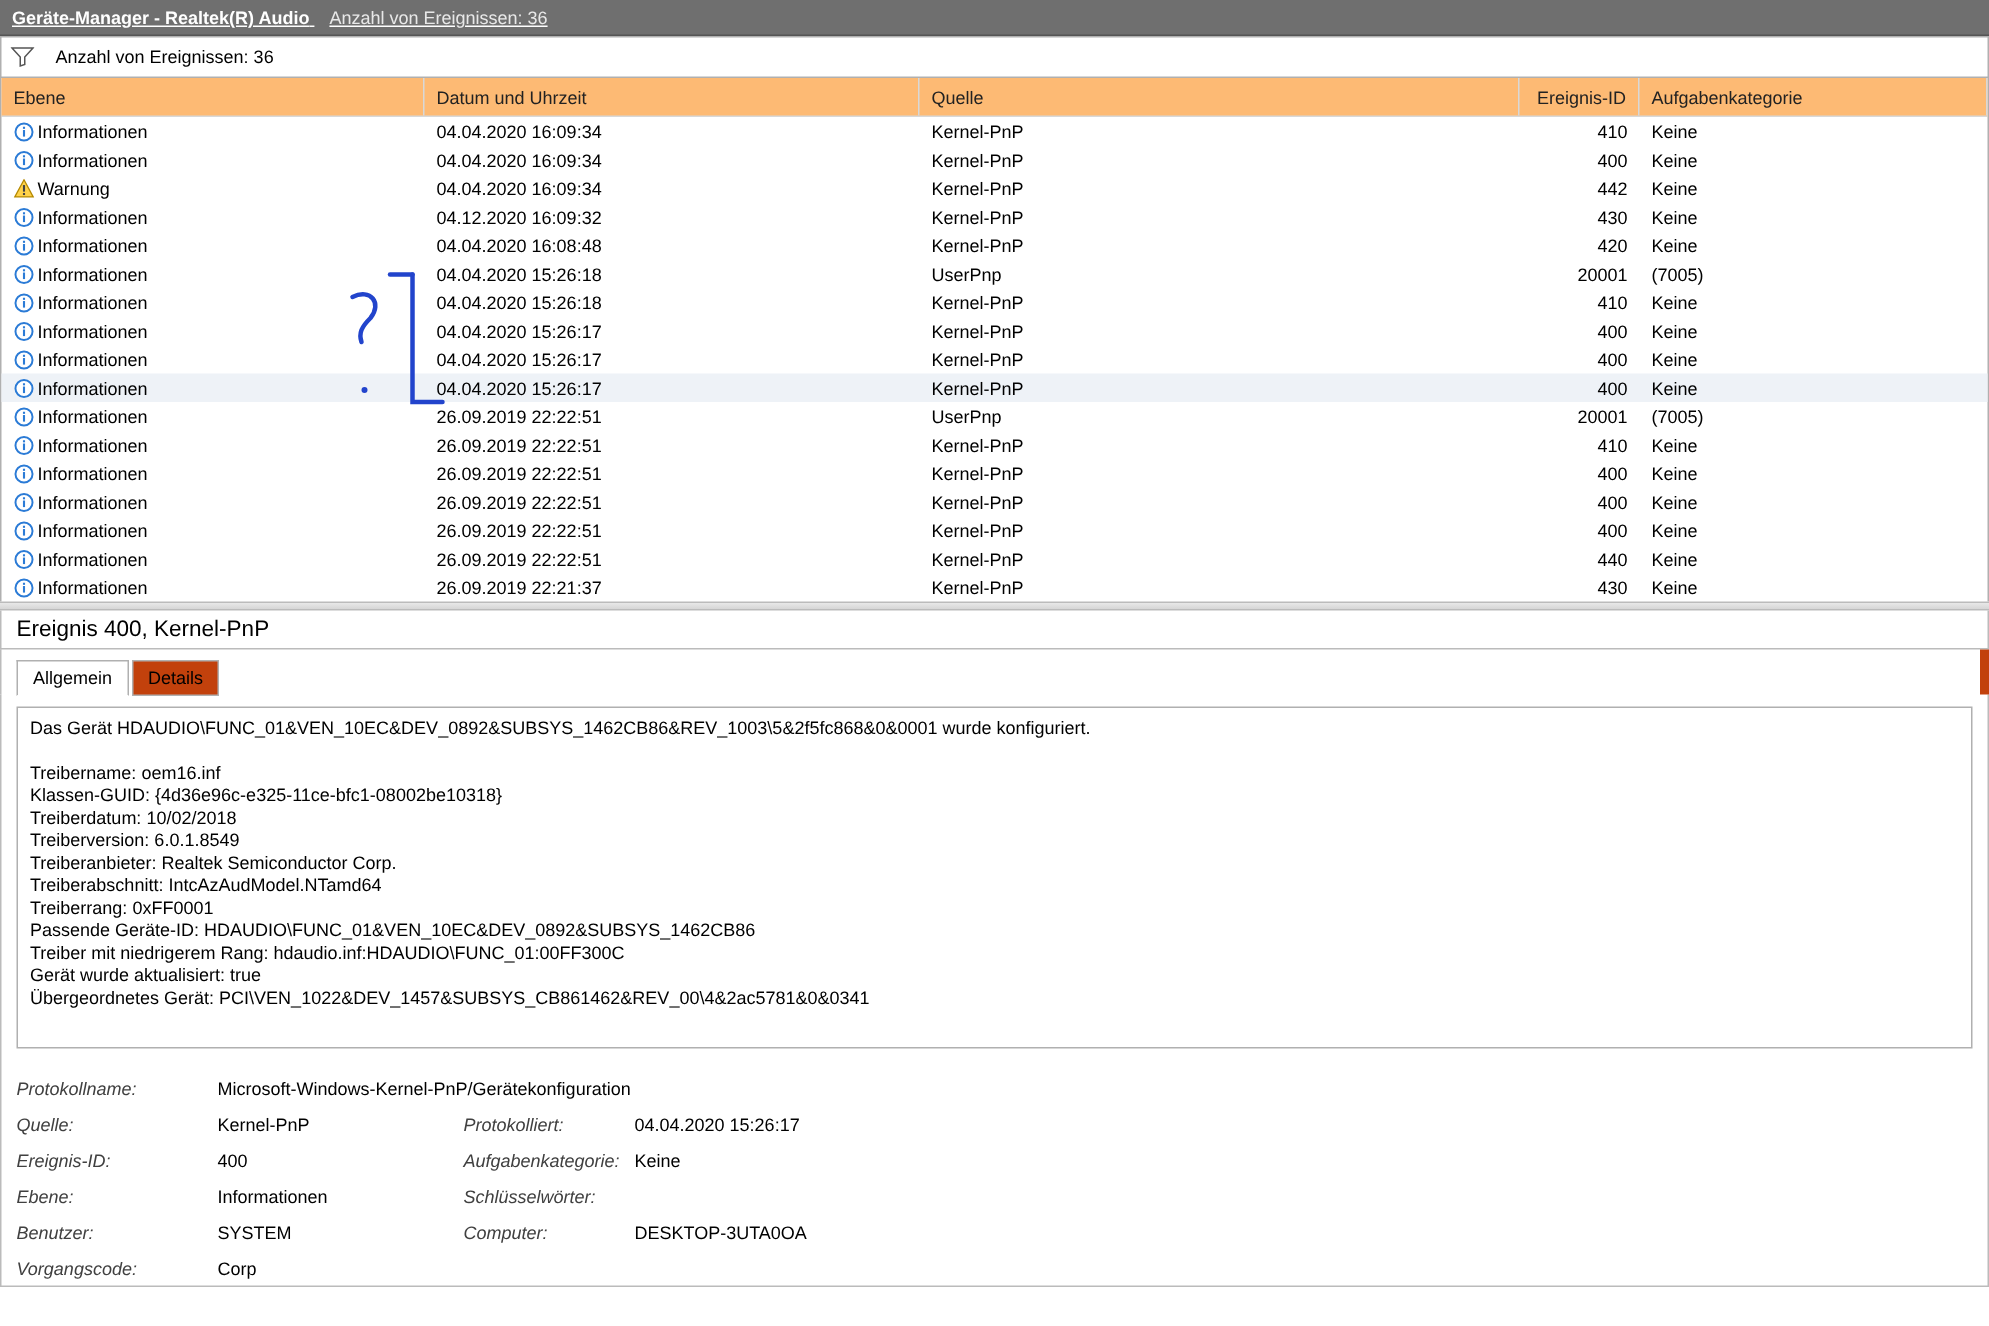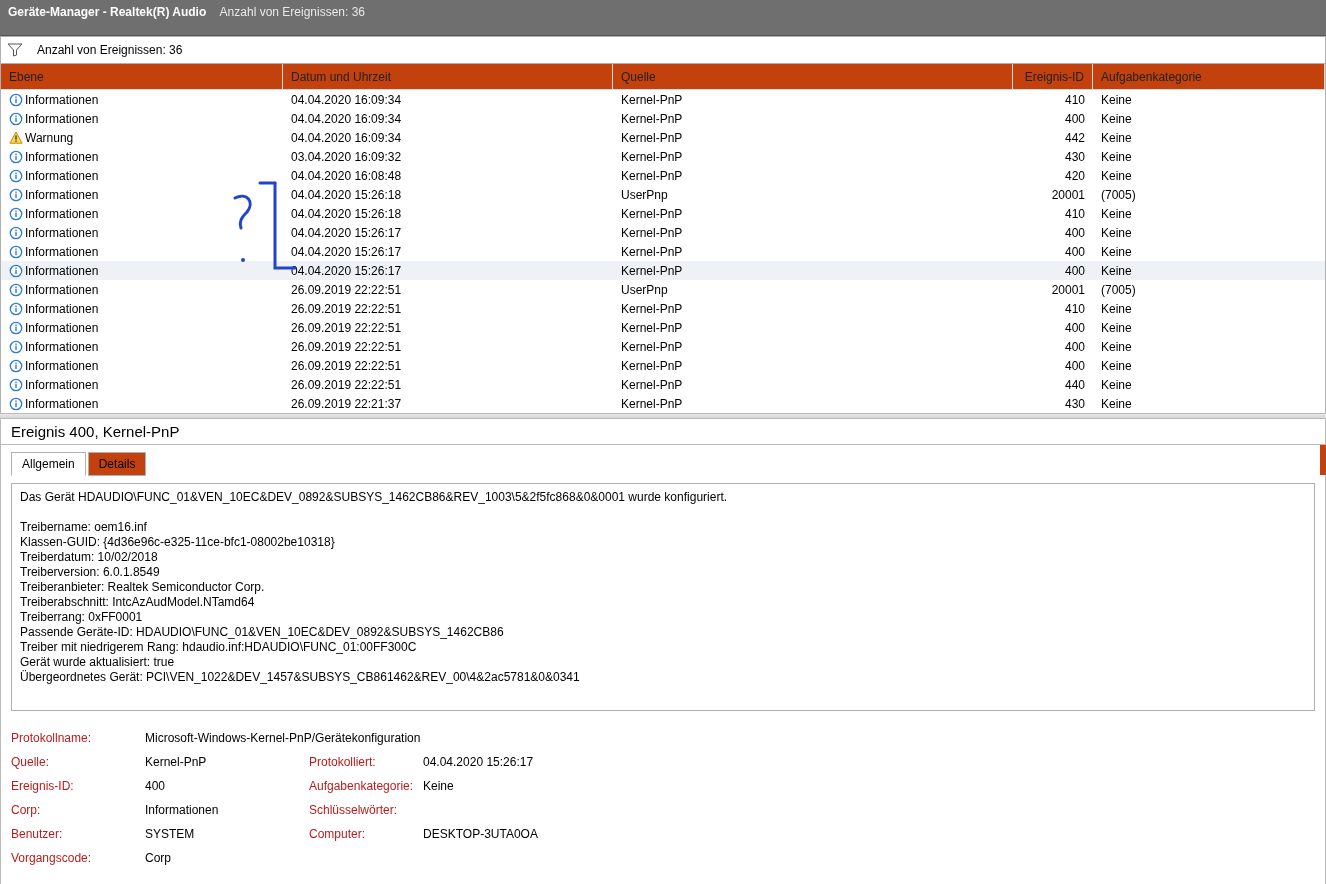--- a/index.html
+++ b/index.html
@@ -1,45 +1,45 @@
 <!DOCTYPE html>
 <html><head>
 <meta charset="utf-8">
 <style>
   * { box-sizing: border-box; }
   html, body { margin: 0; padding: 0; font-family: "Segoe UI", Tahoma, sans-serif; font-size: 12px; color: #000; background: #fff; width: 1326px; height: 884px; overflow: hidden; }
-  .titlebar { background: #6f6f6f; color: #fff; height: 36px; line-height: 24px; padding: 0 8px; font-size: 12px; border-bottom: 1px solid #555; }
+  .titlebar { background: #6f6f6f; color: #fff; height: 24px; line-height: 24px; padding: 0 8px; font-size: 12px; border-bottom: 1px solid #555; text-decoration: underline; }
   .titlebar .tb-main { font-weight: 600; }
   .titlebar .tb-sub { margin-left: 10px; font-weight: 400; color: #e8e8e8; }
   .toolbar-row { height: 28px; border: 1px solid #b0b0b0; display: flex; align-items: center; padding: 0 6px; background: #fff; }
   .filter-icon { width: 16px; height: 16px; margin-right: 14px; }
   .toolbar-text { font-size: 12px; }
   .table-wrap { border-left: 1px solid #b0b0b0; border-right: 1px solid #b0b0b0; }
   .thead, .trow { display: flex; align-items: center; }
-  .thead { height: 26px; background: #c2410c; border-bottom: 1px solid #d8d8d8; }
+  .thead { height: 26px; background: #fdba74; border-bottom: 1px solid #d8d8d8; }
   .th { border-right: 1px solid #d8d8d8; padding: 0 8px; height: 100%; display: flex; align-items: center; font-size: 12px; color: #222; cursor: default; }
   .col-level { width: 282px; }
   .col-date  { width: 330px; }
   .col-src   { width: 400px; }
   .col-id    { width: 80px;  justify-content: flex-end; }
   .col-cat   { flex: 1; }
   .trow { height: 19px; font-size: 12px; }
   .trow.sel { background: #eef2f7; }
   .td { padding: 0 8px; overflow: hidden; white-space: nowrap; text-overflow: ellipsis; }
   .td.col-id { text-align: right; }
   .lvl-icon { width: 14px; height: 14px; margin-right: 2px; vertical-align: -3px; display: inline-block; }
   .splitter { height: 6px; background: linear-gradient(#e8e8e8,#d6d6d6); border-top: 1px solid #bbb; border-bottom: 1px solid #bbb; }
   .detail-hdr { padding: 4px 10px; border: 1px solid #bbb; border-top: none; font-size: 15px; }
   .tabs-row { display: flex; padding: 6px 10px 0 10px; border-left: 1px solid #bbb; border-right: 6px solid #c2410c; position: relative; }
   .tab { border: 1px solid #b0b0b0; border-bottom: 1px solid #b0b0b0; padding: 4px 10px; font-size: 12px; background: #c2410c; margin-right: 2px; cursor: default; position: relative; top: 1px; }
   .tab.active { background: #fff; border-bottom: 1px solid #fff; }
-  .detail-panel { border-left: 1px solid #bbb; border-right: 1px solid #bbb; border-bottom: 1px solid #bbb; padding: 8px 10px 24px 10px; }
+  .detail-panel { border-left: 1px solid #bbb; border-right: 1px solid #bbb; border-bottom: 1px solid #bbb; padding: 8px 10px 4px 10px; }
   .detail-textbox { border: 1px solid #b0b0b0; padding: 6px 8px; font-size: 12px; line-height: 15px; white-space: pre-wrap; height: 228px; overflow: hidden; }
   .detail-grid { display: grid; grid-template-columns: 130px 160px 110px 400px; column-gap: 4px; row-gap: 10px; margin-top: 20px; font-size: 12px; }
-  .dg-label { color: #b91c1c; }
+  .dg-label { color: #404040; font-style: italic; }
   
   .annot { position: absolute; left: 225px; top: 178px; pointer-events: none; }
 </style>
 </head>
 <body>
 
 <div class="titlebar">
   <span class="tb-main">Geräte-Manager - Realtek(R) Audio</span>
   <span class="tb-sub">Anzahl von Ereignissen: 36</span>
 </div>
@@ -94,21 +94,21 @@
         <div class="td col-src">Kernel-PnP</div>
         <div class="td col-id">442</div>
         <div class="td col-cat">Keine</div>
       </div>
       <div class="trow">
         <div class="td col-level"><span class="lvl-icon"><svg viewBox="0 0 16 16" width="14" height="14">
               <circle cx="8" cy="8" r="6.5" fill="#fff" stroke="#2b7bd6" stroke-width="1.5"></circle>
               <rect x="7.2" y="6.5" width="1.6" height="5" fill="#2b7bd6"></rect>
               <rect x="7.2" y="4" width="1.6" height="1.6" fill="#2b7bd6"></rect>
             </svg></span><span>Informationen</span></div>
-        <div class="td col-date">03.04.2020 16:09:32</div>
+        <div class="td col-date">04.12.2020 16:09:32</div>
         <div class="td col-src">Kernel-PnP</div>
         <div class="td col-id">430</div>
         <div class="td col-cat">Keine</div>
       </div>
       <div class="trow">
         <div class="td col-level"><span class="lvl-icon"><svg viewBox="0 0 16 16" width="14" height="14">
               <circle cx="8" cy="8" r="6.5" fill="#fff" stroke="#2b7bd6" stroke-width="1.5"></circle>
               <rect x="7.2" y="6.5" width="1.6" height="5" fill="#2b7bd6"></rect>
               <rect x="7.2" y="4" width="1.6" height="1.6" fill="#2b7bd6"></rect>
             </svg></span><span>Informationen</span></div>
@@ -283,21 +283,21 @@
     <div class="dg-label">Quelle:</div>
     <div>Kernel-PnP</div>
     <div class="dg-label">Protokolliert:</div>
     <div>04.04.2020 15:26:17</div>
 
     <div class="dg-label">Ereignis-ID:</div>
     <div>400</div>
     <div class="dg-label">Aufgabenkategorie:</div>
     <div>Keine</div>
 
-    <div class="dg-label">Corp:</div>
+    <div class="dg-label">Ebene:</div>
     <div>Informationen</div>
     <div class="dg-label">Schlüsselwörter:</div>
     <div></div>
 
     <div class="dg-label">Benutzer:</div>
     <div>SYSTEM</div>
     <div class="dg-label">Computer:</div>
     <div>DESKTOP-3UTA0OA</div>
 
     <div class="dg-label">Vorgangscode:</div>

